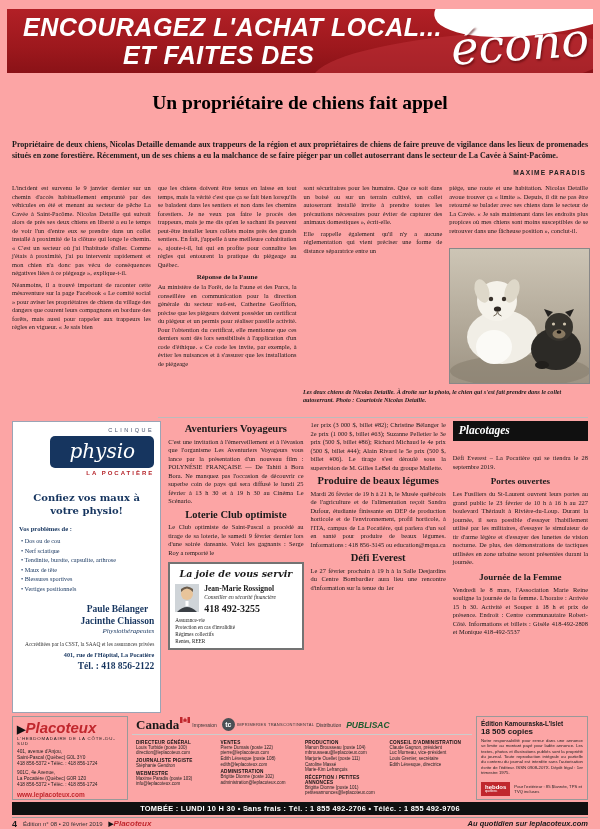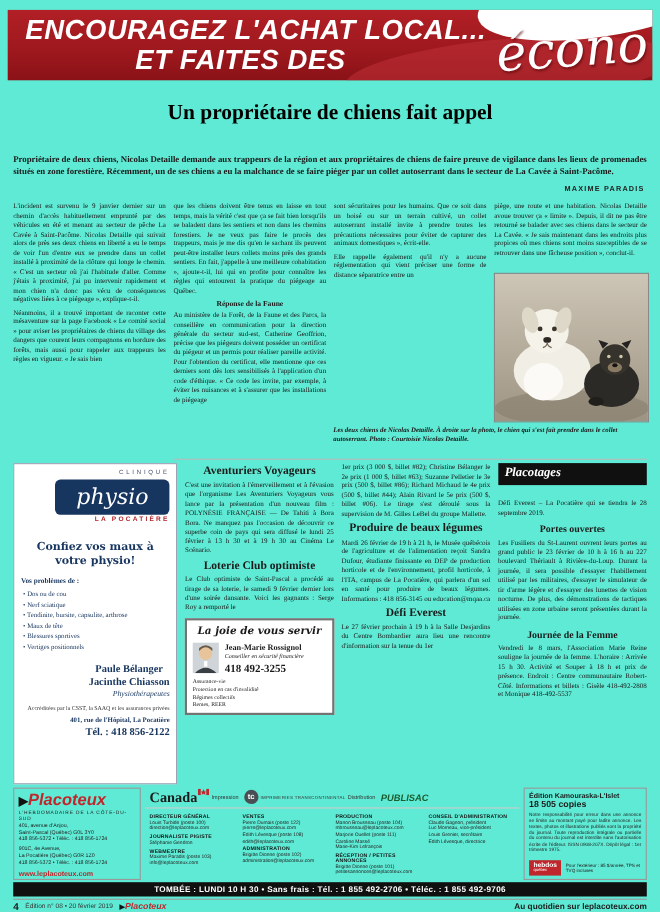--- a/index.html
+++ b/index.html
@@ -1,16 +1,16 @@
 <!DOCTYPE html>
 <html><head>
 <meta charset="utf-8">
 <style>
   html,body{margin:0;padding:0;background:#e8e8e8;}
-  .page{position:relative;width:600px;height:829px;background:#5eead4;margin:0 auto;
+  .page{position:relative;width:600px;height:829px;background:#fca5a5;margin:0 auto;
         font-family:"Liberation Serif",serif;color:#1a1a1a;overflow:hidden;
         box-shadow:0 0 4px rgba(0,0,0,.3);}
   
   .banner{position:absolute;left:7px;top:9px;right:7px;height:64px;
           background:linear-gradient(180deg,#b22026 0%,#9d181d 60%,#8a1217 100%);overflow:hidden;}
   .banner-swoosh{position:absolute;right:-70px;top:-46px;width:230px;height:70px;background:#fff;
           border-radius:50%;transform:rotate(-9deg);}
   .banner-swoosh2{position:absolute;right:-20px;top:26px;width:300px;height:60px;background:#c03238;
           border-radius:50%;transform:rotate(-5deg);opacity:.55;}
   .banner-l1{position:absolute;left:16px;top:4px;font-family:"Liberation Sans",sans-serif;
@@ -107,21 +107,21 @@
   .tombee{position:absolute;left:12px;right:12px;top:802px;height:13px;background:#101010;color:#fff;
           font-family:"Liberation Sans",sans-serif;font-weight:bold;font-size:7.4px;
           display:flex;align-items:center;justify-content:center;letter-spacing:.3px;}
   .footer{position:absolute;left:12px;right:12px;top:817px;height:11px;display:flex;align-items:center;
           justify-content:space-between;border-top:0.5px solid #999;font-family:"Liberation Sans",sans-serif;}
   .f-left{display:flex;align-items:center;gap:6px;}
   .f-page{font-weight:bold;font-size:9px;}
   .f-ed{font-size:6px;color:#333;}
   .f-logo{font-weight:bold;font-style:italic;font-size:8px;color:#c0272d;}
   .f-logo .arrow{color:#111;font-style:normal;font-size:6.5px;}
-  .f-right{font-weight:bold;font-size:7.5px;}
+  .f-right{font-weight:bold;font-style:italic;font-size:7.5px;}
 </style>
 </head>
 <body>
 
 <div class="page">
 
   <div class="banner">
     <div class="banner-swoosh2"></div>
     <div class="banner-swoosh"></div>
     <div class="banner-l1">ENCOURAGEZ L'ACHAT LOCAL...</div>

